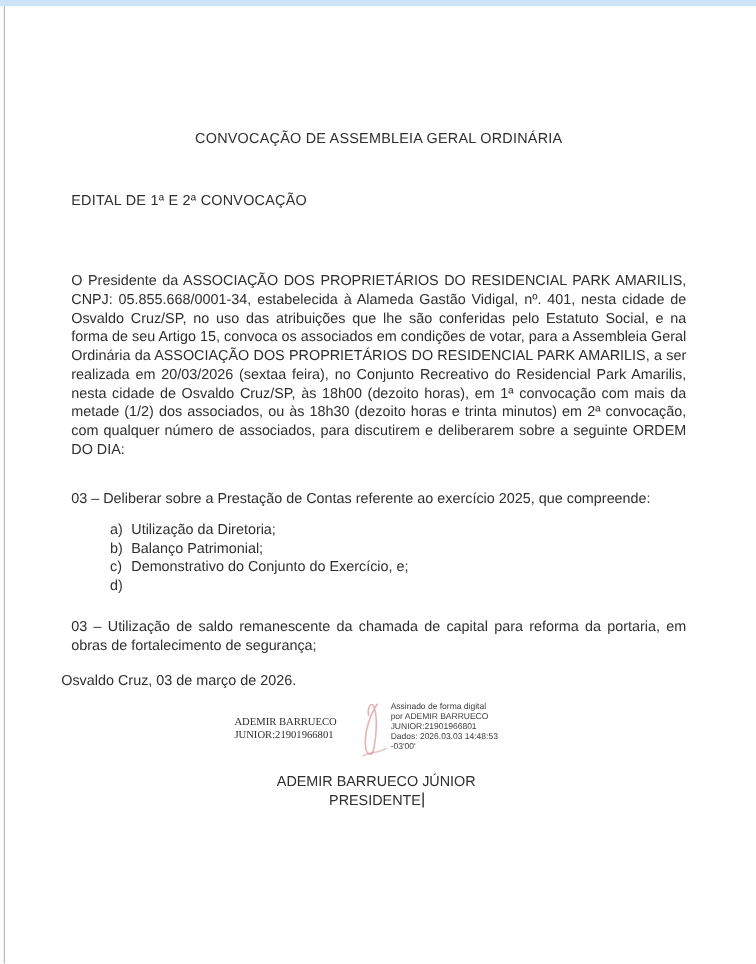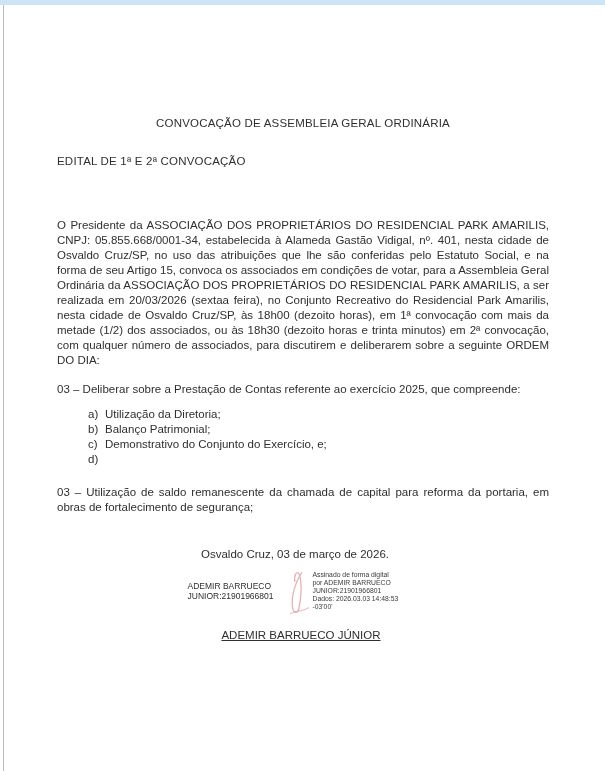--- a/index.html
+++ b/index.html
@@ -19,85 +19,85 @@
   .page-left-border {
     position: absolute; top: 5px; left: 3px;
     width: 1px; height: 766px;
     background: #bcbcbc;
   }
   .doc {
     position: absolute; left: 57px; top: 0;
     width: 492px; height: 771px;
   }
   .doc-title {
-    position: absolute; top: 117px; left: 0; width: 100%;
+    position: absolute; top: 105px; left: 0; width: 100%;
     text-align: center;
     font-size: 11.5px; letter-spacing: 0.2px;
   }
   .doc-subtitle {
     position: absolute; top: 155px; left: 0; width: 100%;
     text-align: left;
     font-size: 11.5px; letter-spacing: 0.2px;
   }
   .doc-flow {
     position: absolute; top: 218px; left: 0; width: 100%;
     font-size: 11.5px; line-height: 15px;
   }
   .intro {
     text-align: justify;
-    margin-bottom: 14px;
+    margin-bottom: 24px;
   }
   .order-item {
     text-align: justify;
     margin-bottom: 7px;
   }
   .order-item.first { margin-bottom: 10px; }
   .sublist {
     margin-left: 31px;
     margin-bottom: 18px;
   }
   .sub-item { display: flex; }
   .sub-marker { width: 17px; flex: 0 0 17px; }
   .date-line {
-    margin-top: 32px;
-    text-align: center;
+    margin-top: 13px;
+    text-align: left;
     
     transform: translateX(-8px);
   }
   .sig-block {
     margin-top: 7px;
     display: flex;
     justify-content: center;
     align-items: flex-start;
     transform: translateX(-2px);
     height: 50px;
   }
   .signer-id {
     font-size: 8.5px; line-height: 10px;
     text-align: left;
     margin-top: 12px;
     width: 97px;
+    font-family: Liberation Serif, serif;
   }
   .flourish-wrap {
     width: 26px; height: 50px;
     flex: 0 0 26px;
     margin: 0 1px;
   }
   .digital-note {
     font-size: 6.8px; line-height: 8px;
     color: #3a3a3a;
     width: 102px;
     margin-top: 2px;
   }
   .signer-name {
     margin-top: 9px;
     text-align: center;
     font-size: 11.5px;
     transform: translateX(-2px);
-    text-decoration: underline;
   }
   .signer-role {
     text-align: center;
     font-size: 11.5px;
     transform: translateX(-2px);
   }
   .caret {
     display: inline-block;
     width: 1px; height: 12px;
     background: #1a1a1a;
@@ -162,15 +162,16 @@
         <div>Assinado de forma digital</div>
         <div>por ADEMIR BARRUECO</div>
         <div>JUNIOR:21901966801</div>
         <div>Dados: 2026.03.03 14:48:53</div>
         <div>-03'00'</div>
       </div>
     </div>
 
     <div class="signer-name">ADEMIR BARRUECO JÚNIOR</div>
 
+    <div class="signer-role"><span>PRESIDENTE</span><span class="caret"></span></div>
 
   </div>
 </div>
 
 </body></html>

